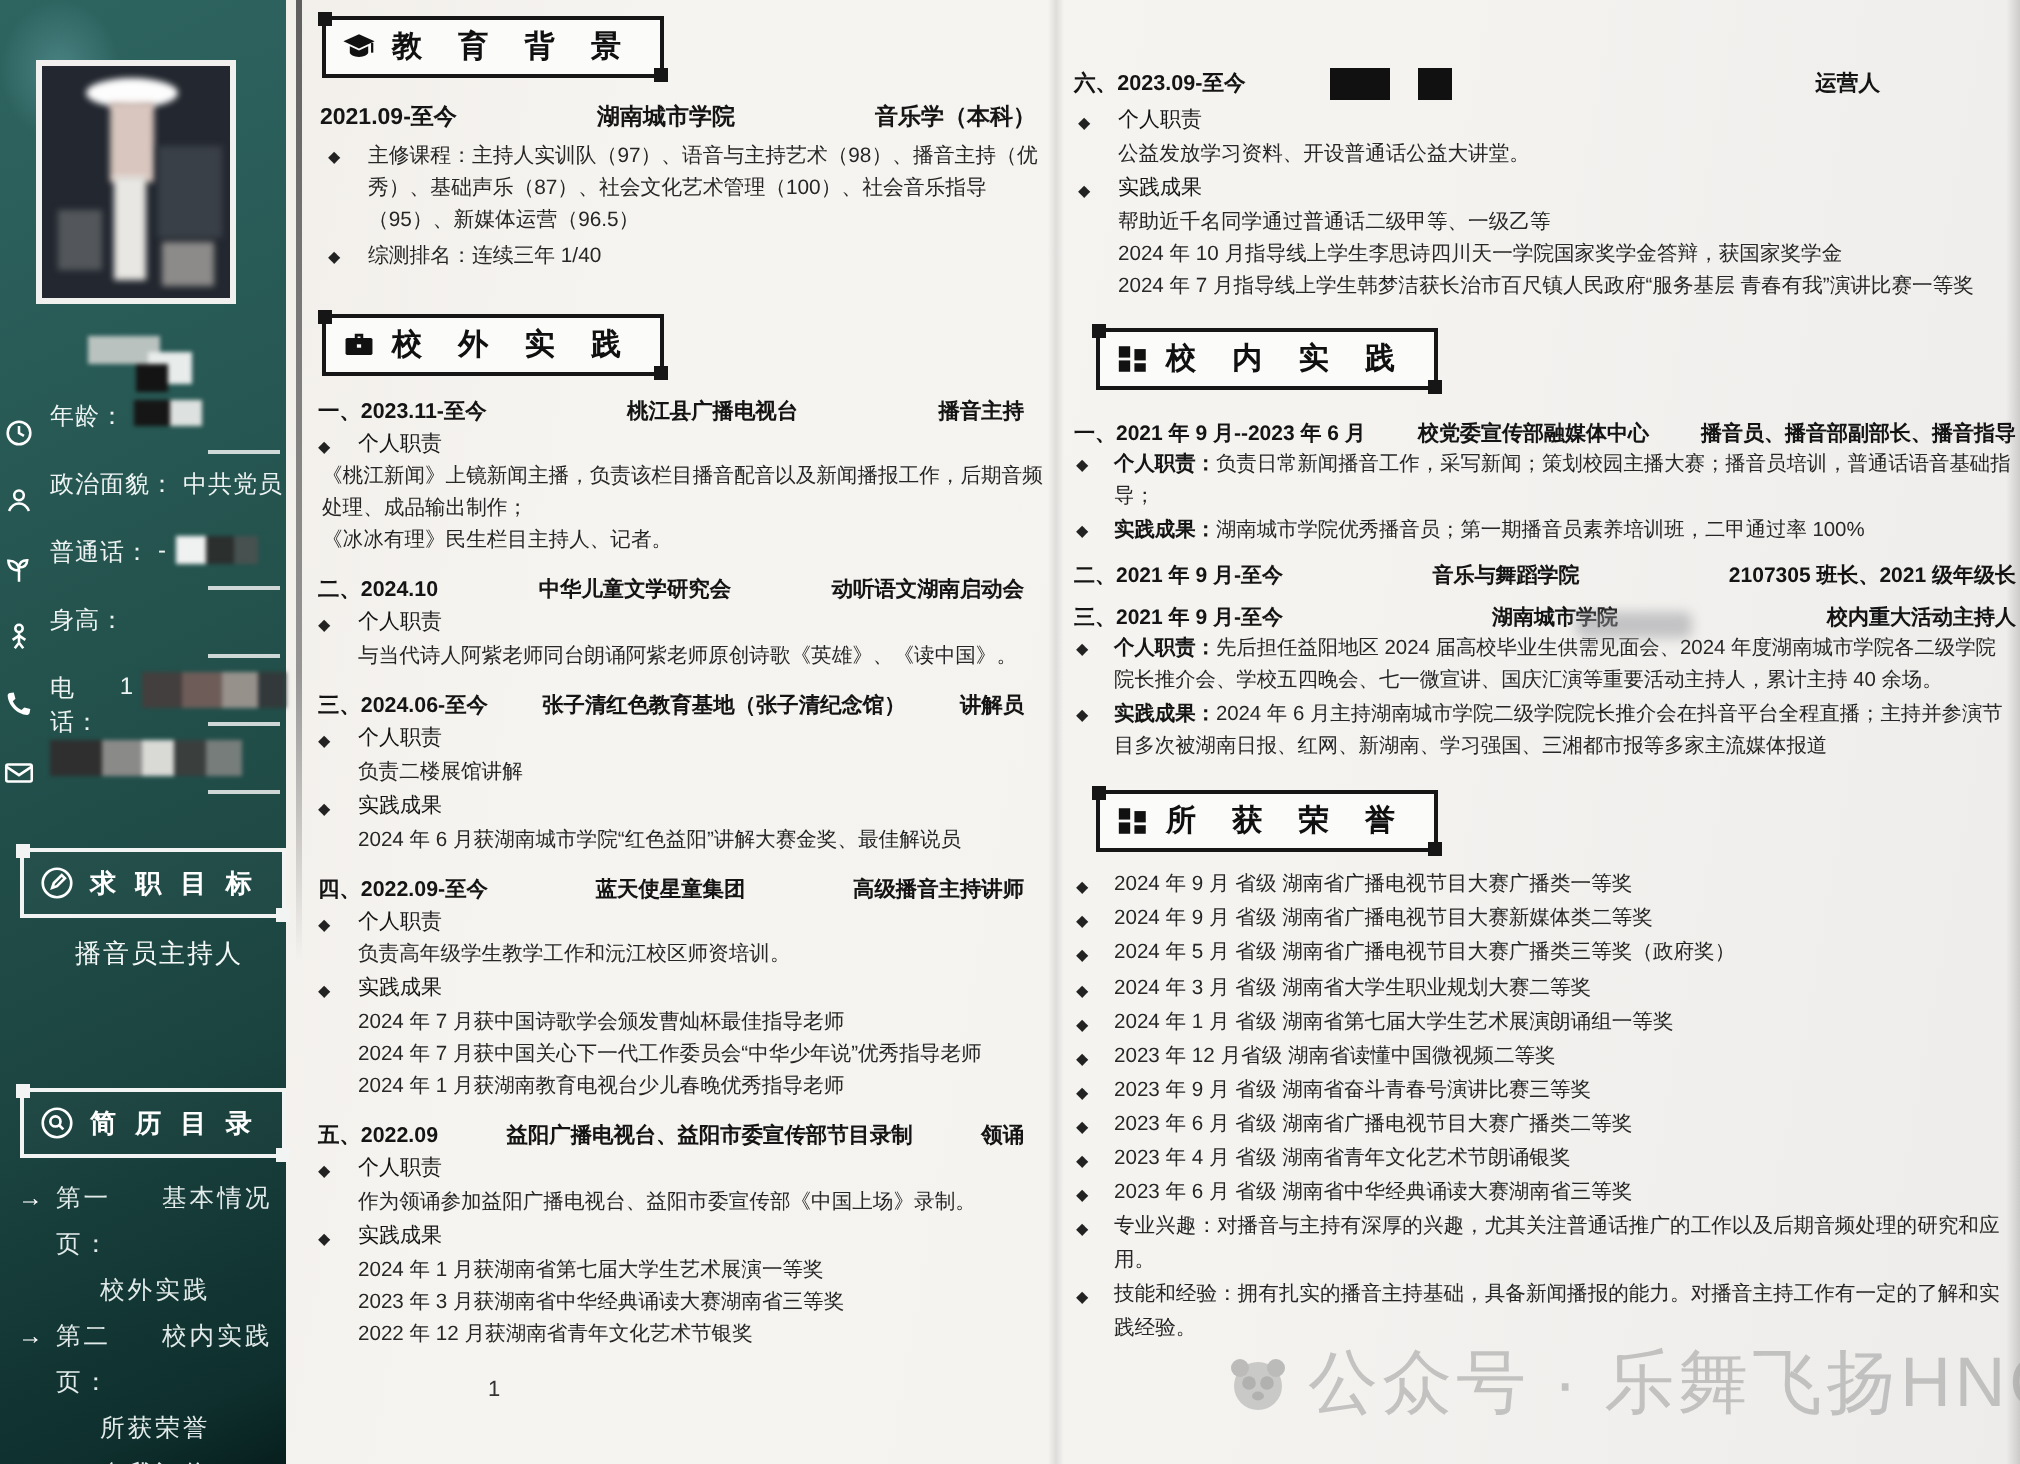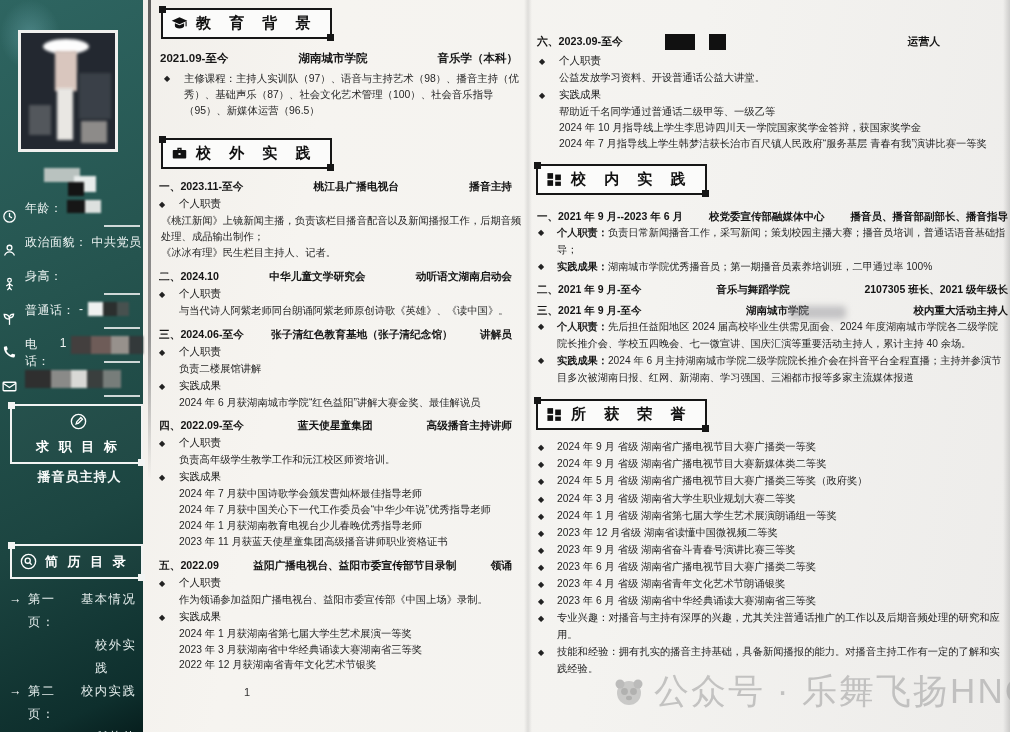--- a/index.html
+++ b/index.html
@@ -28,26 +28,26 @@
   .crow .cicon svg{width:17px;height:17px;display:block;}
   .row-line{position:absolute;right:3px;bottom:7px;width:36px;height:2px;background:rgba(250,250,250,.8);}
   .rb{display:inline-block;vertical-align:middle;}
   .mosaic{display:inline-flex;filter:blur(1px);}
   .sbox{position:absolute;left:10px;width:118px;border:2px solid #f2f4f3;display:flex;align-items:center;gap:7px;
     padding:6px 4px 6px 7px;font-weight:bold;font-size:13px;letter-spacing:3px;color:#fff;background:rgba(255,255,255,.02);}
   .sbox::before{content:"";position:absolute;left:-4px;top:-4px;width:7px;height:7px;background:#f2f4f3;}
   .sbox::after{content:"";position:absolute;right:-4px;bottom:-4px;width:7px;height:7px;background:#f2f4f3;}
   .sbox .bicon{width:19px;height:19px;flex:0 0 19px;}
   .sbox .bicon svg{width:19px;height:19px;display:block;}
-  .objective-value{position:absolute;left:0;top:468px;width:159px;text-align:center;font-weight:bold;font-size:13px;letter-spacing:1px;color:#f4f8f7;}
+  .objective-value{position:absolute;left:0;top:468px;width:159px;text-align:center;font-weight:normal;font-size:13px;letter-spacing:1px;color:#f4f8f7;}
   .toc{position:absolute;left:9px;top:588px;width:130px;font-size:12.3px;color:#e2ebea;letter-spacing:1.5px;}
   .toc-row{display:flex;gap:5px;line-height:23px;}
   .toc-arrow{width:14px;flex:0 0 14px;color:#fff;}
   .toc-page{width:48px;flex:0 0 48px;}
-  .toc-cont{margin-left:86px;line-height:23px;}
+  .toc-cont{margin-left:41px;line-height:23px;}
   
   .sec-h{display:inline-flex;align-items:center;gap:8px;border:2.5px solid #161616;background:#fbfbfa;
     padding:4px 12px 4px 8px;font-weight:800;font-size:15px;letter-spacing:7px;color:#101010;position:relative;}
   .sec-h::before{content:"";position:absolute;left:-4px;top:-4px;width:7px;height:7px;background:#161616;}
   .sec-h::after{content:"";position:absolute;right:-4px;bottom:-4px;width:7px;height:7px;background:#161616;}
   .sec-h .hicon{width:17px;height:17px;flex:0 0 17px;}
   .sec-h .hicon svg{width:17px;height:17px;display:block;}
   
   .page1{position:absolute;left:154px;top:8px;width:372px;}
   .page2{position:absolute;left:534px;top:34px;width:474px;}
@@ -64,24 +64,24 @@
   .pageno{font-size:11px;color:#333;}
   .page1 .pageno{margin:13px 0 0 90px;}
   
   .i6-head{display:flex;align-items:center;font-weight:800;font-size:10.8px;color:#141414;margin:0 0 2px 3px;}
   .i6-redacts{display:flex;gap:14px;margin-left:42px;}
   .i6-role{margin-left:auto;margin-right:68px;}
   .c-head{display:flex;align-items:baseline;font-weight:800;font-size:10.5px;color:#141414;margin:7px 0 1px 3px;white-space:nowrap;}
   .c-head .ch-org{flex:1;text-align:center;}
   .cline{position:relative;padding-left:23px;font-size:10.2px;line-height:1.58;margin:1px 0;}
   .cline::before{content:"◆";position:absolute;left:4px;top:2px;font-size:8px;color:#222;}
-  .cline .lbl{font-weight:800;color:#151515;font-family:Liberation Mono, monospace;}
+  .cline .lbl{font-weight:800;color:#151515;}
   .honor{position:relative;padding-left:23px;font-size:10.3px;line-height:1.66;}
   .honor::before{content:"◆";position:absolute;left:4px;top:3px;font-size:8px;color:#222;}
-  .page2 .sec-h{margin:12px 0 8px 2px;}
+  .page2 .sec-h{margin:12px 0 8px 14px;}
   .page1 .sec-h{margin:0 0 2px 7px;}
   .smudge{position:absolute;filter:blur(3px);border-radius:4px;}
   
   .watermark{position:absolute;left:612px;top:668px;display:flex;align-items:center;gap:8px;z-index:6;
     color:#9d9d9d;opacity:.55;font-size:35px;letter-spacing:2px;white-space:nowrap;pointer-events:none;}
   .wm-panda{width:34px;height:34px;flex:0 0 34px;}
   .wm-panda svg{width:34px;height:34px;display:block;}
 </style>
 </head>
 <body>
@@ -124,42 +124,42 @@
               <circle cx="12" cy="8" r="3.4"></circle>
               <path d="M5 19c1.6-3.6 4-5.2 7-5.2s5.4 1.6 7 5.2"></path>
             </svg>
           </span>
         <span>政治面貌：</span>
         <span>中共党员</span>
       </div>
       <div class="crow">
         <span class="cicon">
           <svg viewBox="0 0 24 24" fill="none" stroke="#fff" stroke-width="1.8">
-              <circle cx="12" cy="6" r="2.6"></circle>
-              <path d="M12 9v7M12 11l-4.5 3M12 11l4.5 3M12 16l-3 4M12 16l3 4"></path>
-            </svg>
-          </span>
-        <span>身高：</span>
-        <span class="row-line"></span>
-      </div>
-      <div class="crow">
-        <span class="cicon">
-          <svg viewBox="0 0 24 24" fill="none" stroke="#fff" stroke-width="1.8">
               <path d="M12 21v-8"></path>
               <path d="M12 13C12 8.5 9 6 4.5 6.2 4.7 10.7 7.5 13 12 13z"></path>
               <path d="M12 11c0-3.4 2.3-5.3 5.8-5.2-.2 3.4-2.4 5.2-5.8 5.2z"></path>
             </svg>
           </span>
         <span>普通话：</span>
         <span>-</span>
         <span class="mosaic">
             <span class="rb" style="width:15px;height:14px;background:#f0f2f1;"></span>
             <span class="rb" style="width:14px;height:14px;background:#2b2f2e;"></span>
             <span class="rb" style="width:12px;height:14px;background:#47514f;"></span>
           </span>
+        <span class="row-line"></span>
+      </div>
+      <div class="crow">
+        <span class="cicon">
+          <svg viewBox="0 0 24 24" fill="none" stroke="#fff" stroke-width="1.8">
+              <circle cx="12" cy="6" r="2.6"></circle>
+              <path d="M12 9v7M12 11l-4.5 3M12 11l4.5 3M12 16l-3 4M12 16l3 4"></path>
+            </svg>
+          </span>
+        <span>身高：</span>
         <span class="row-line"></span>
       </div>
       <div class="crow">
         <span class="cicon">
           <svg viewBox="0 0 24 24" fill="#fff">
               <path d="M5.5 3.5c-.6 0-1.5.9-1.5 1.8.2 6.8 6.9 13.5 13.7 13.7.9 0 1.8-.9 1.8-1.5l.5-2.7-4.3-1.1-1.9 1.9c-2.7-1.2-5-3.5-6.2-6.2l1.9-1.9-1.2-4.3z"></path>
             </svg>
           </span>
         <span>电话：</span>
         <span>1</span>
@@ -182,21 +182,21 @@
             <span class="rb" style="width:26px;height:18px;background:#2f2f2f;"></span>
             <span class="rb" style="width:20px;height:18px;background:#8a8a88;"></span>
             <span class="rb" style="width:16px;height:18px;background:#d9d9d6;"></span>
             <span class="rb" style="width:16px;height:18px;background:#3a3f3e;"></span>
             <span class="rb" style="width:18px;height:18px;background:#777d7a;"></span>
           </span>
         <span class="row-line"></span>
       </div>
     </div>
 
-    <div class="sbox" style="top:404px;flex-direction:column;">
+    <div class="sbox" style="top:424px;">
       <span class="bicon">
         <svg viewBox="0 0 24 24" fill="none" stroke="#fff" stroke-width="1.7">
             <circle cx="12" cy="12" r="9"></circle>
             <path d="M9 15l1-3 5-5 2 2-5 5-3 1z"></path>
           </svg>
         </span>
       <span>求 职 目 标</span>
     </div>
     <div class="objective-value">播音员主持人</div>
 
@@ -241,20 +241,21 @@
           </svg>
         </span>
       <span>教 育 背 景</span>
     </div>
     <div class="edu-row">
       <span>2021.09-至今</span>
       <span>湖南城市学院</span>
       <span>音乐学（本科）</span>
     </div>
     <div class="bullet">主修课程：主持人实训队（97）、语音与主持艺术（98）、播音主持（优秀）、基础声乐（87）、社会文化艺术管理（100）、社会音乐指导（95）、新媒体运营（96.5）</div>
+    <div class="bullet">综测排名：连续三年 1/40</div>
 
     <div class="sec-h" style="margin-top:17px;">
       <span class="hicon">
         <svg viewBox="0 0 24 24" fill="#111">
             <path d="M9 4h6v3h-2V6h-2v1H9z"></path>
             <rect x="2.5" y="7" width="19" height="12" rx="1.2"></rect>
             <rect x="10.5" y="11.5" width="3" height="2.4" fill="#fff"></rect>
           </svg>
         </span>
       <span>校 外 实 践</span>
@@ -299,21 +300,20 @@
           <span><span>四、</span><span>2022.09-至今</span></span>
           <span class="ph-org">蓝天使星童集团</span>
           <span class="ph-role">高级播音主持讲师</span>
         </div>
       <div class="blabel">个人职责</div>
       <div class="pline">负责高年级学生教学工作和沅江校区师资培训。</div>
       <div class="blabel">实践成果</div>
       <div class="pline">2024 年 7 月获中国诗歌学会颁发曹灿杯最佳指导老师</div>
       <div class="pline">2024 年 7 月获中国关心下一代工作委员会“中华少年说”优秀指导老师</div>
       <div class="pline">2024 年 1 月获湖南教育电视台少儿春晚优秀指导老师</div>
-      <div class="pline">2023 年 11 月获蓝天使星童集团高级播音讲师职业资格证书</div>
     </div>
     
     <div>
       <div class="p-head">
           <span><span>五、</span><span>2022.09</span></span>
           <span class="ph-org">益阳广播电视台、益阳市委宣传部节目录制</span>
           <span class="ph-role">领诵</span>
         </div>
       <div class="blabel">个人职责</div>
       <div class="pline">作为领诵参加益阳广播电视台、益阳市委宣传部《中国上场》录制。</div>

